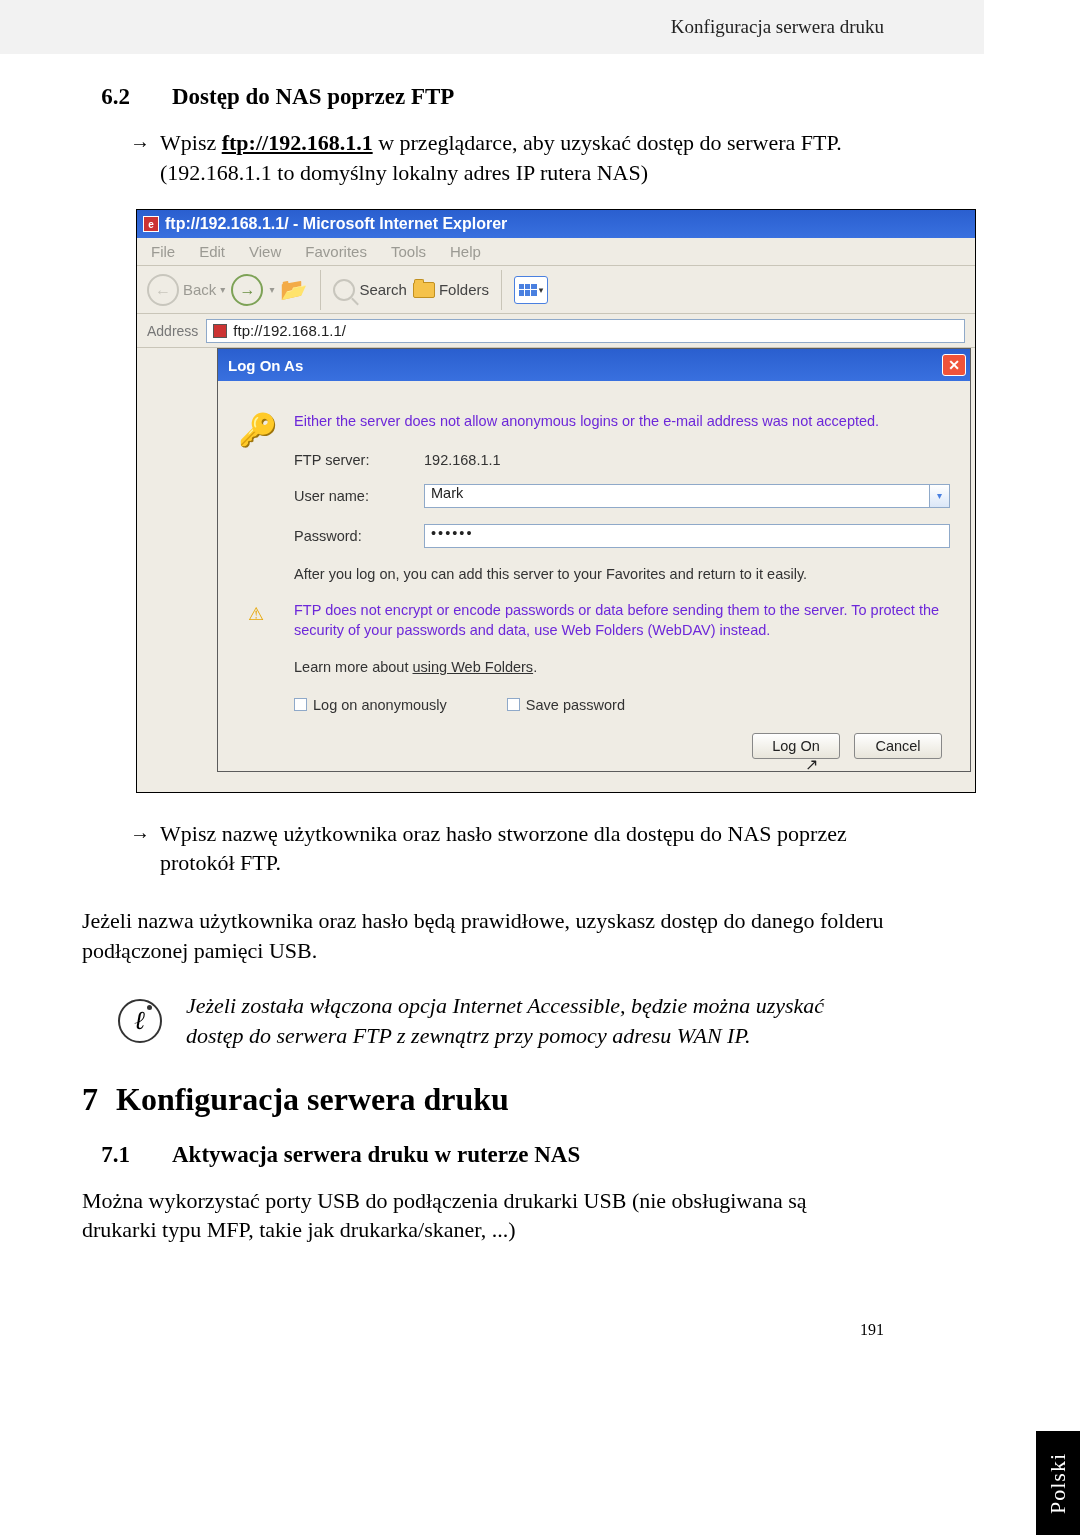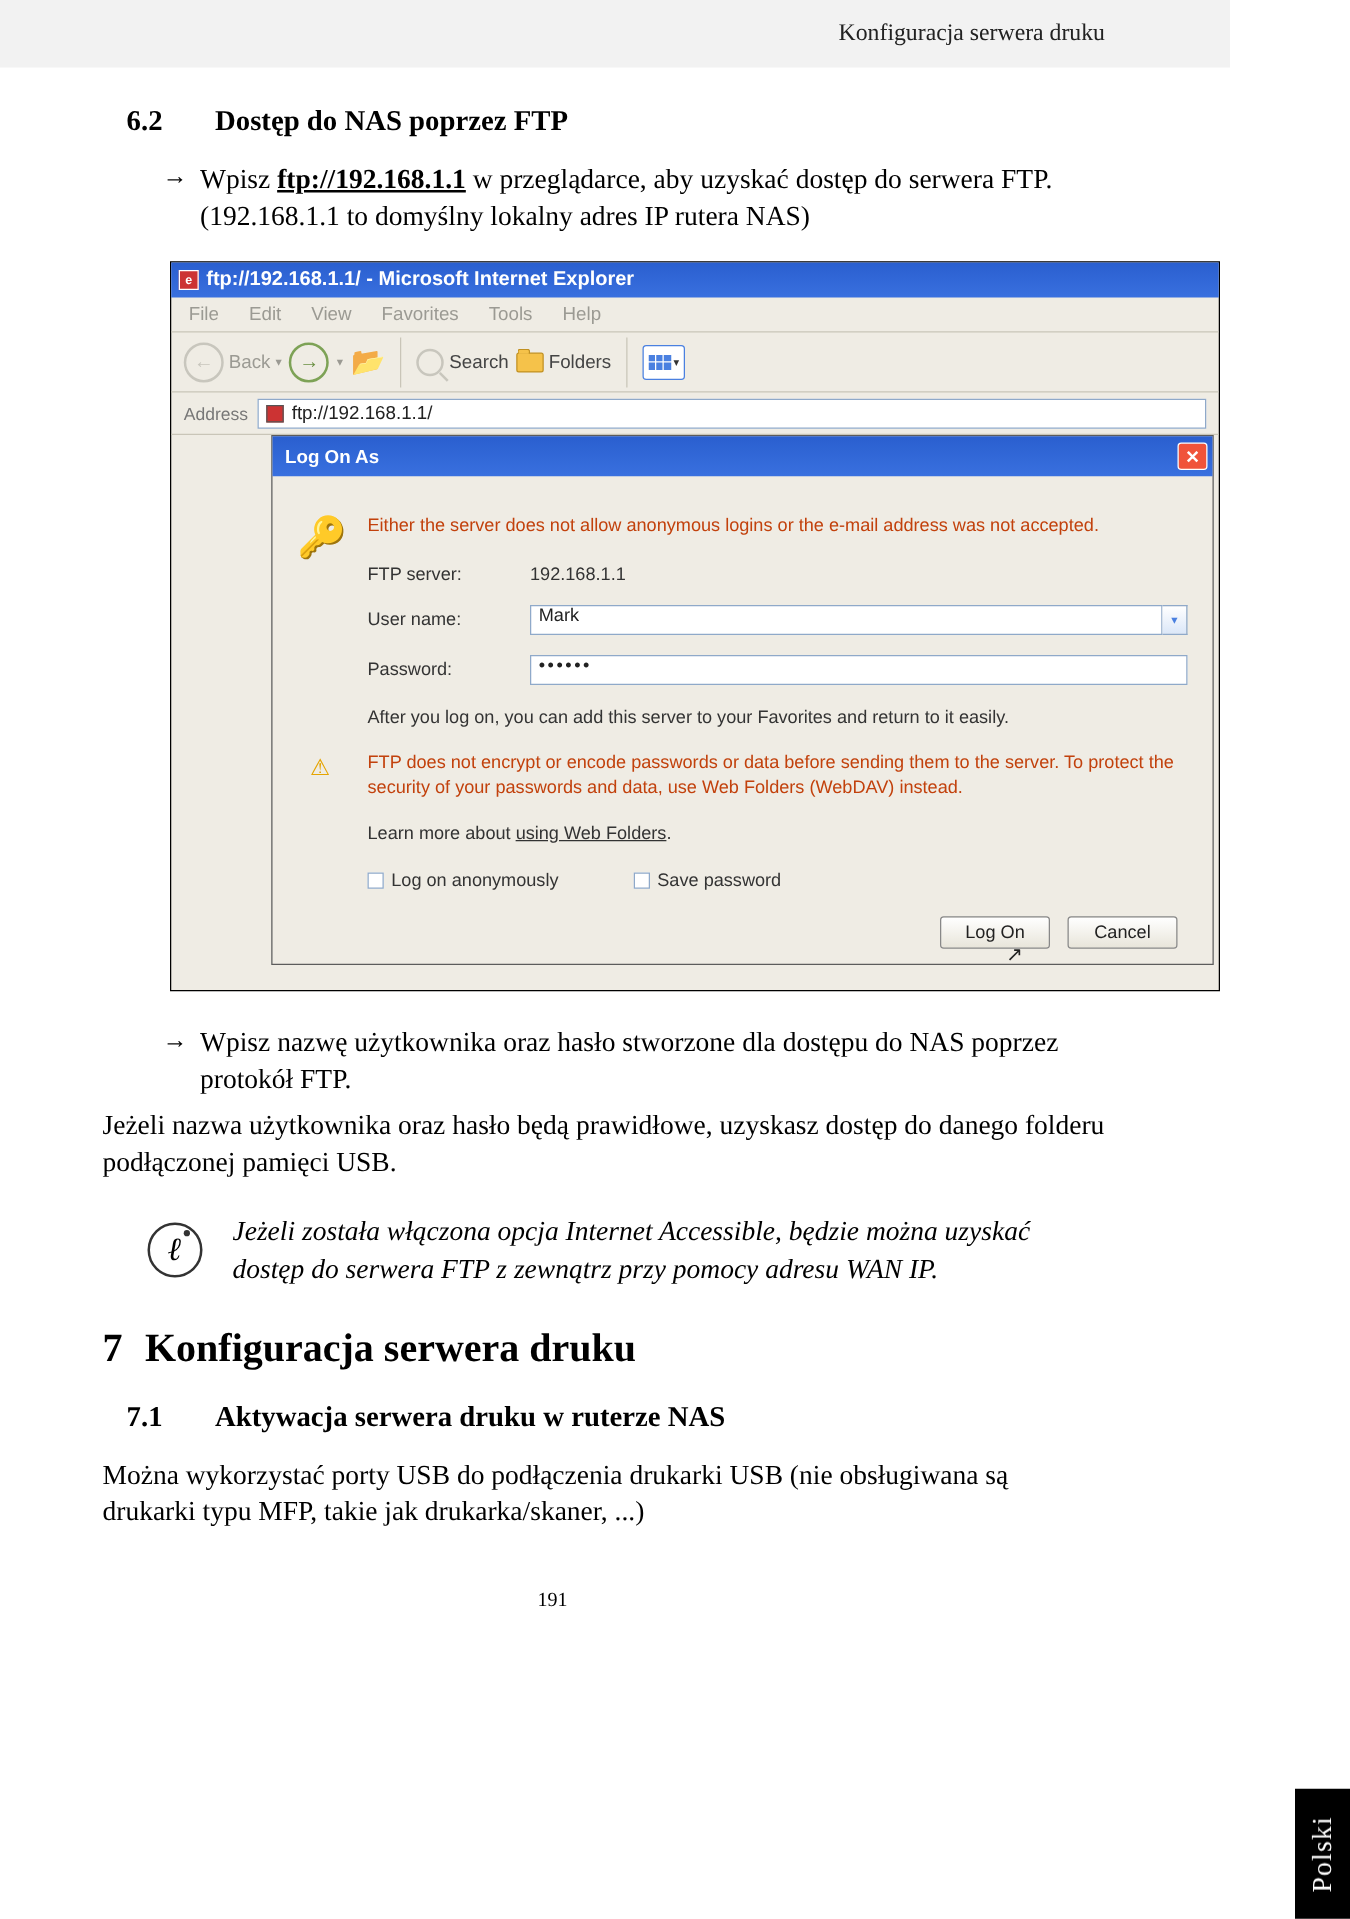--- a/index.html
+++ b/index.html
@@ -38,21 +38,21 @@
 
   
   .dlg-area { padding: 0 0 20px 80px; }
   .dialog { width: 754px; background: #efece4; border: 1px solid #5c5c5c; font-family: Tahoma, sans-serif; font-size: 14px; }
   .dlg-title { height: 32px; background: linear-gradient(#2a5fcf, #3970df); color: #fff; display: flex; align-items: center; justify-content: space-between; padding: 0 4px 0 10px; font-weight: bold; font-size: 15px; }
   .dlg-close { width: 24px; height: 22px; background: #f0533a; border: 1px solid #fff; border-radius: 3px; display: flex; align-items: center; justify-content: center; color: #fff; font-weight: bold; font-size: 14px; }
   .dlg-body { padding: 30px 20px 12px 20px; }
   .dlg-row { display: flex; gap: 16px; }
   .keys-icon { width: 40px; flex: none; display: flex; justify-content: center; font-size: 32px; color: #caa743; }
   .dlg-main { flex: 1; }
-  .dlg-msg { color: #c2410c; margin-bottom: 20px; font-size: 14.5px; line-height: 1.4; }
+  .dlg-msg { color: #6d28d9; margin-bottom: 20px; font-size: 14.5px; line-height: 1.4; }
   .form-row { display: flex; align-items: center; margin-bottom: 16px; }
   .form-label { width: 130px; color: #333; font-size: 14.5px; }
   .form-val { color: #333; font-size: 14.5px; }
   .form-input-wrap { flex: 1; display: flex; }
   .form-input { flex: 1; height: 24px; border: 1px solid #8fa9c9; background: #fff; padding: 0 6px; font-size: 14.5px; color: #222; }
   .combo { display: flex; }
   .combo-btn { width: 20px; height: 24px; border: 1px solid #8fa9c9; border-left: none; background: linear-gradient(#fff, #dbe7f8); display: flex; align-items: center; justify-content: center; color: #4a80e0; font-size: 10px; }
   .dlg-note { color: #333; margin: 16px 0; font-size: 14.5px; line-height: 1.4; }
   .warn-row { display: flex; gap: 16px; align-items: flex-start; margin-bottom: 18px; }
   .warn-icon { width: 40px; flex: none; display: flex; justify-content: center; align-items: flex-start; font-size: 22px; color: #e5a400; }
@@ -68,21 +68,21 @@
   .cursor { position: relative; }
   .cursor::after { content: '↖'; position: absolute; bottom: -16px; left: 52px; transform: scaleX(-1); font-size: 16px; color: #222; }
 
   
   .body-text { font-size: 22px; line-height: 1.35; margin-top: 16px; }
   .note-row { display: flex; gap: 24px; margin: 26px 0 30px 36px; align-items: center; }
   .note-icon { width: 44px; height: 44px; border: 2px solid #333; border-radius: 50%; display: flex; align-items: center; justify-content: center; font-size: 26px; font-style: italic; font-weight: bold; position: relative; }
   .note-icon::before { content: ''; position: absolute; width: 5px; height: 5px; border-radius: 50%; background: #333; top: 4px; right: 8px; }
   .note-text { flex: 1; font-style: italic; font-size: 22px; line-height: 1.35; }
   .big-heading { display: flex; gap: 18px; font-size: 32px; font-weight: bold; margin-bottom: 24px; }
-  .page-num { text-align: center; font-size: 16px; margin-top: 48px; padding-right: 100px; }
+  .page-num { text-align: right; font-size: 16px; margin-top: 76px; padding-right: 100px; }
   .side-tab { position: fixed; right: 0; bottom: 0; width: 44px; height: 104px; background: #000; color: #fff; display: flex; align-items: center; justify-content: center; writing-mode: vertical-rl; transform: rotate(180deg); font-size: 22px; letter-spacing: 1px; }
 </style>
 </head>
 <body>
 
 <div class="page-wrap">
   <div class="header-bar">
     <span>Konfiguracja serwera druku</span>
   </div>
 
@@ -220,21 +220,21 @@
           </div>
         </div>
       </div>
     </div>
 
     <div class="bullet-row" style="margin-top:26px;">
       <span class="bullet-arrow">→</span>
       <span>Wpisz nazwę użytkownika oraz hasło stworzone dla dostępu do NAS poprzez protokół FTP.</span>
     </div>
 
-    <p class="body-text" style="margin-top:7px;">Jeżeli nazwa użytkownika oraz hasło będą prawidłowe, uzyskasz dostęp do danego folderu podłączonej pamięci USB.</p>
+    <p class="body-text" style="margin-top:28px;">Jeżeli nazwa użytkownika oraz hasło będą prawidłowe, uzyskasz dostęp do danego folderu podłączonej pamięci USB.</p>
 
     <div class="note-row">
       <div class="note-icon">ℓ</div>
       <div class="note-text">Jeżeli została włączona opcja Internet Accessible, będzie można uzyskać dostęp do serwera FTP z zewnątrz przy pomocy adresu WAN IP.</div>
     </div>
 
     <div class="big-heading">
       <span>7</span>
       <span>Konfiguracja serwera druku</span>
     </div>

